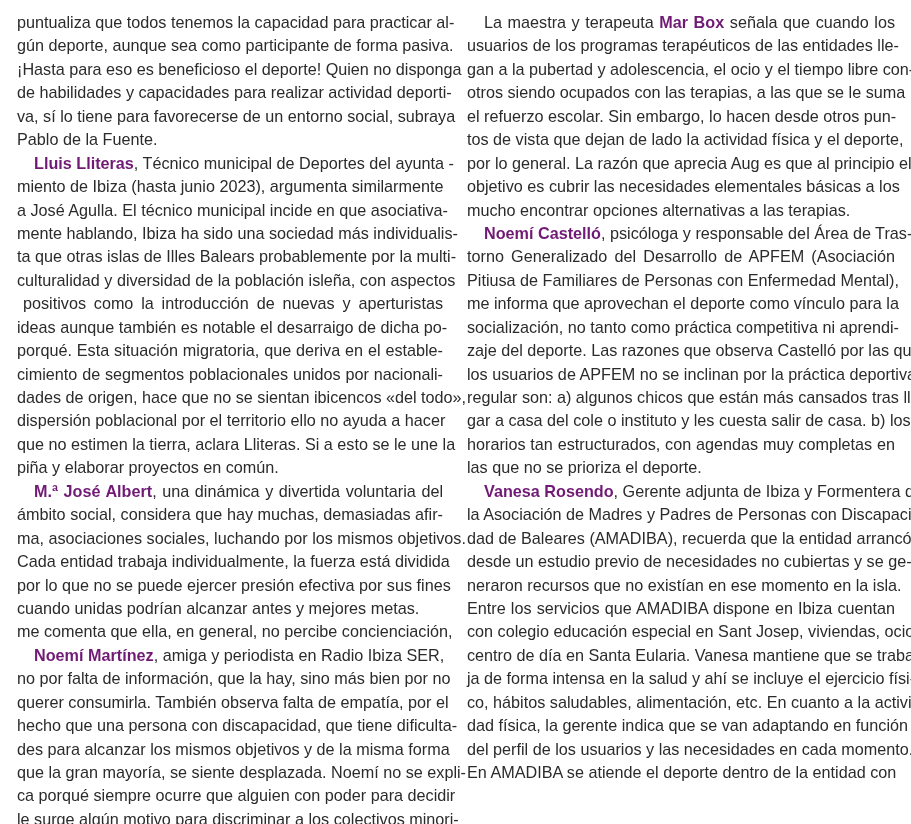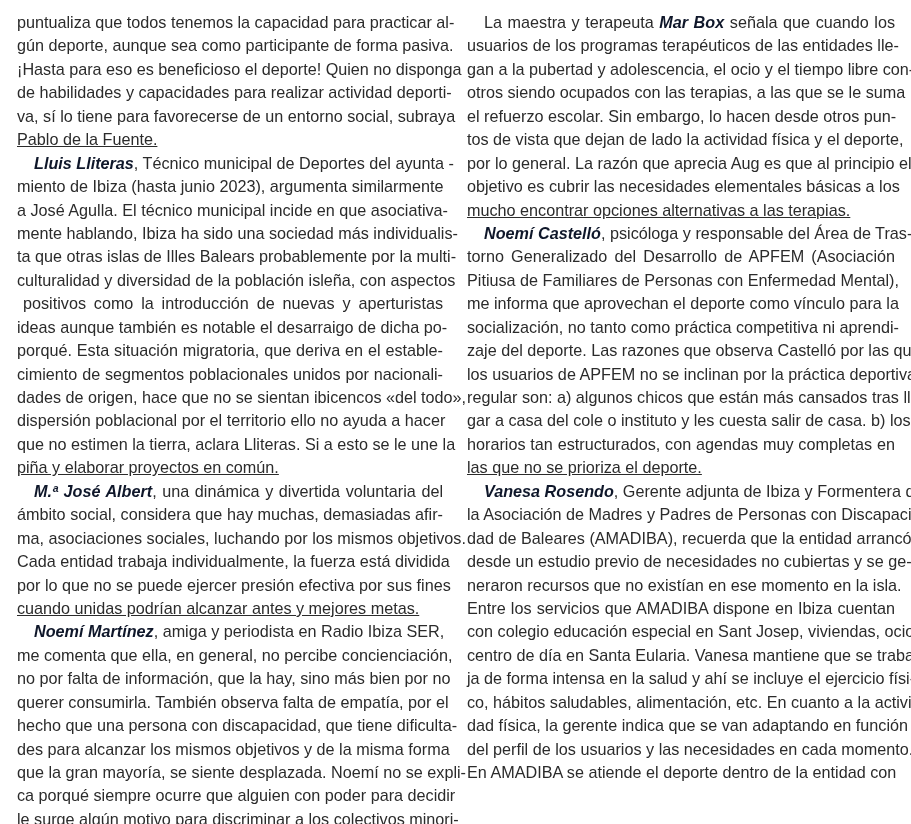--- a/index.html
+++ b/index.html
@@ -15,24 +15,24 @@
   #col-left { left: 17px; width: 426px; }
   #col-right { left: 467px; width: 428px; }
   .line {
     display: block;
     white-space: nowrap;
     text-align: justify;
     text-align-last: justify;
     height: 23.45px;
     overflow: visible;
   }
-  .line.last { text-align-last: left; text-decoration: underline; }
+  .line.last { text-align-last: left; }
   .line.indent { padding-left: 17px; }
   .line.indent-small { padding-left: 6px; }
-  b { font-weight: bold; color: #0f172a; font-style: italic; }
+  b { font-weight: bold; color: #701a75; }
 </style>
 </head>
 <body>
 
 <div class="col" id="col-left">
 
   <div>
     <span class="line">puntualiza que todos tenemos la capacidad para practicar al-</span>
     <span class="line">gún deporte, aunque sea como participante de forma pasiva.</span>
     <span class="line">¡Hasta para eso es beneficioso el deporte! Quien no disponga</span>
@@ -61,22 +61,22 @@
   <div>
     <span class="line indent"><b>M.ª José Albert</b><span>, una dinámica y divertida voluntaria del</span></span>
     <span class="line">ámbito social, considera que hay muchas, demasiadas afir-</span>
     <span class="line">ma, asociaciones sociales, luchando por los mismos objetivos.</span>
     <span class="line">Cada entidad trabaja individualmente, la fuerza está dividida</span>
     <span class="line">por lo que no se puede ejercer presión efectiva por sus fines</span>
     <span class="line last">cuando unidas podrían alcanzar antes y mejores metas.</span>
   </div>
 
   <div>
+    <span class="line">me comenta que ella, en general, no percibe concienciación,</span>
     <span class="line indent"><b>Noemí Martínez</b><span>, amiga y periodista en Radio Ibiza SER,</span></span>
-    <span class="line">me comenta que ella, en general, no percibe concienciación,</span>
     <span class="line">no por falta de información, que la hay, sino más bien por no</span>
     <span class="line">querer consumirla. También observa falta de empatía, por el</span>
     <span class="line">hecho que una persona con discapacidad, que tiene dificulta-</span>
     <span class="line">des para alcanzar los mismos objetivos y de la misma forma</span>
     <span class="line">que la gran mayoría, se siente desplazada. Noemí no se expli-</span>
     <span class="line">ca porqué siempre ocurre que alguien con poder para decidir</span>
     <span class="line">le surge algún motivo para discriminar a los colectivos minori-</span>
 
   </div>
 </div>

